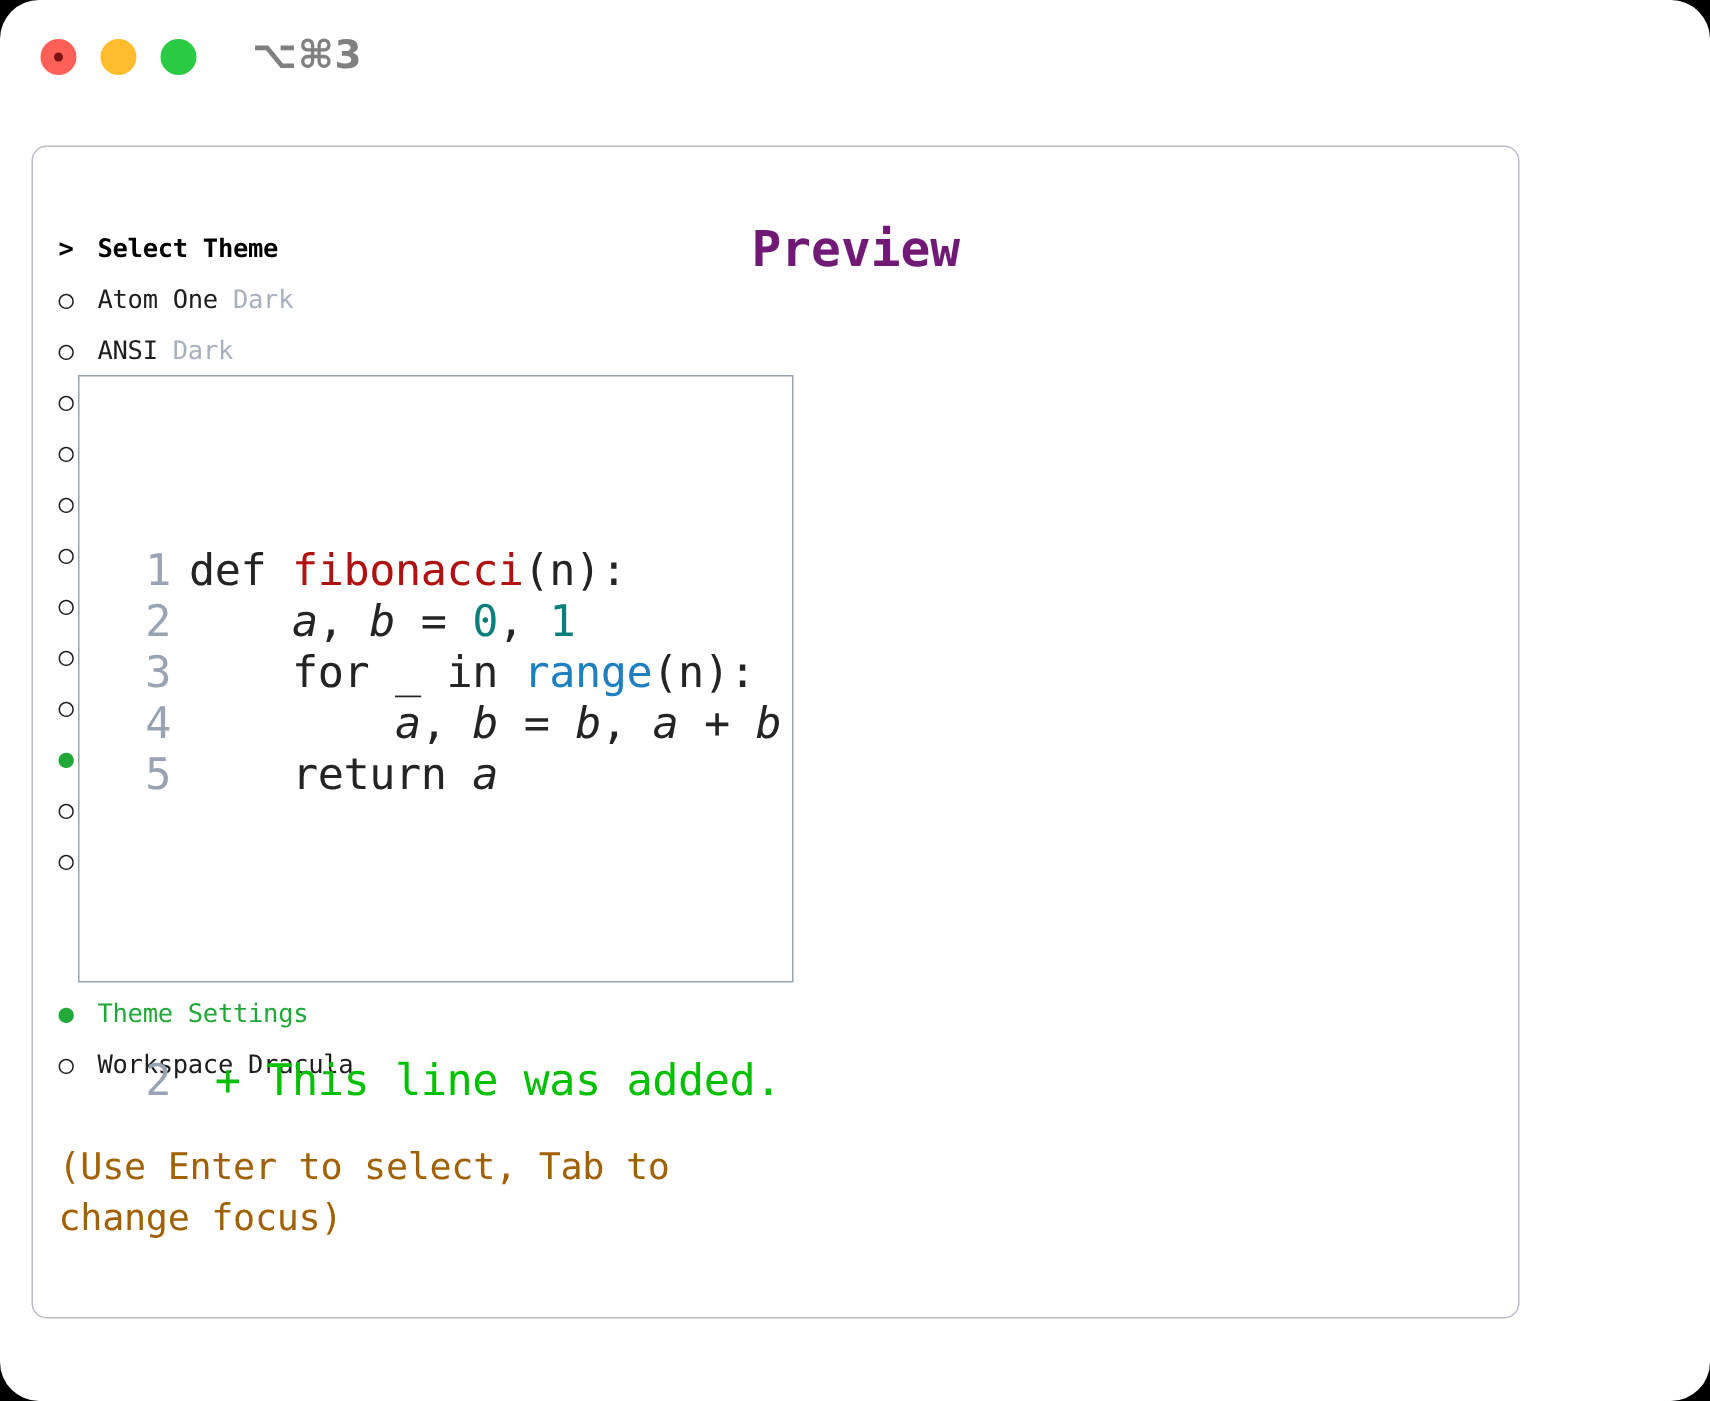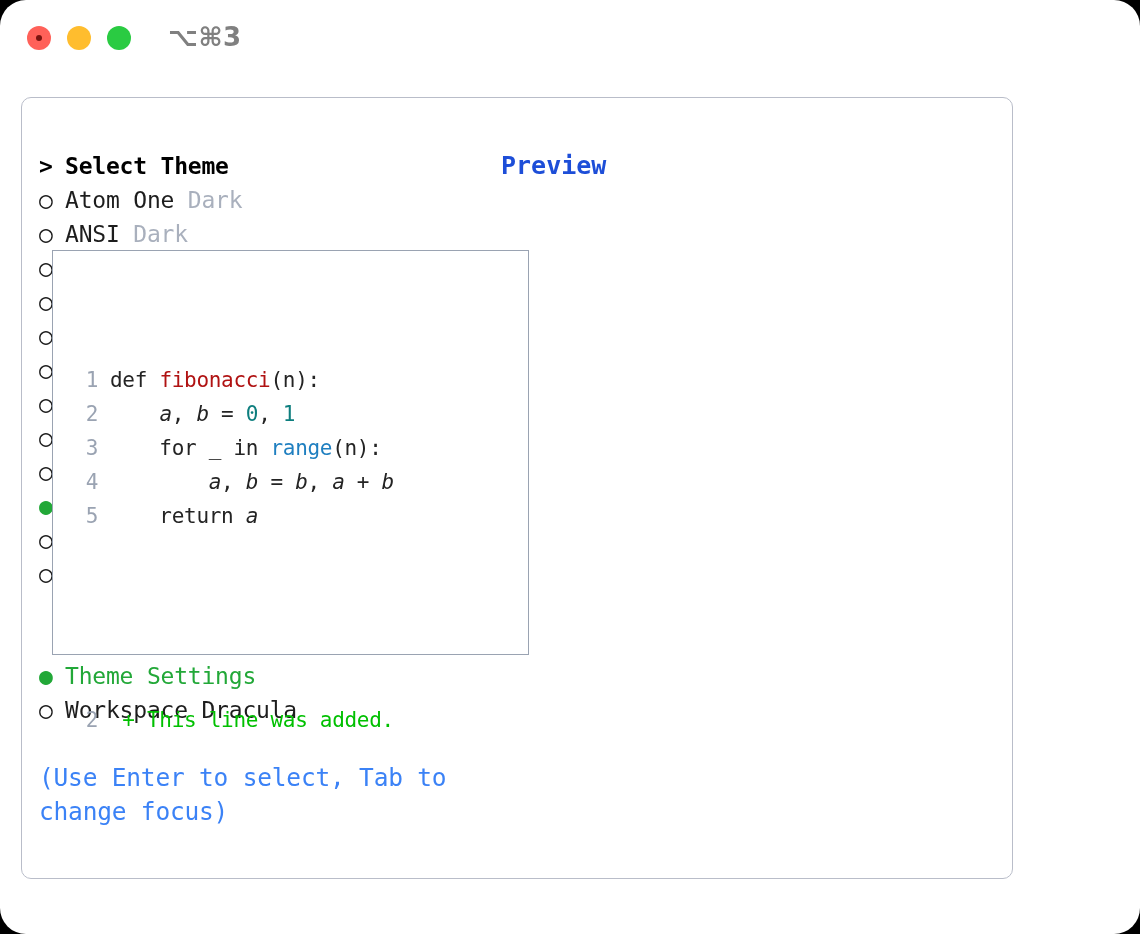--- a/index.html
+++ b/index.html
@@ -90,21 +90,21 @@
     width: 450px;
   }
   .right-col {
     position: absolute;
     left: 479px; top: 51px;
     width: 500px;
   }
 
   
   .row {
-    font-size: 23px;
+    font-size: 17px;
     line-height: 34px;
     color: #1d1d1d;
     white-space: pre;
     letter-spacing: -0.2px;
   }
   .row.header {
     font-weight: bold;
     color: #000000;
   }
   .marker {
@@ -117,45 +117,45 @@
   .sel {
     color: #22a838;
   }
   .sel .tag { color: #a9b0bd; }
   .dot-filled { color: #22a838; }
   .spacer { height: 34px; }
 
   .hint {
     font-size: 24.5px;
     line-height: 34px;
-    color: #3b82f6;
+    color: #a16207;
     width: 410px;
     letter-spacing: -0.2px;
   }
 
   
   .preview-title {
-    font-size: 25px;
+    font-size: 33px;
     line-height: 34px;
     font-weight: bold;
-    color: #1d4ed8;
+    color: #701a75;
   }
   .preview-box {
     position: absolute;
     left: 30px; top: 152px;
     width: 477px;
     height: 405px;
     border: 1.5px solid #9aa3b2;
     box-sizing: border-box;
     background: #ffffff;
   }
   .code {
     position: absolute;
-    left: 21px; top: 44px;
-    font-size: 21px;
+    left: 37px; top: 44px;
+    font-size: 29px;
     line-height: 34px;
     white-space: pre;
     letter-spacing: -0.3px;
   }
   .cline { color: #242424; }
   .ln {
     display: inline-block;
     width: 24px;
     text-align: right;
     color: #9aa3b2;

